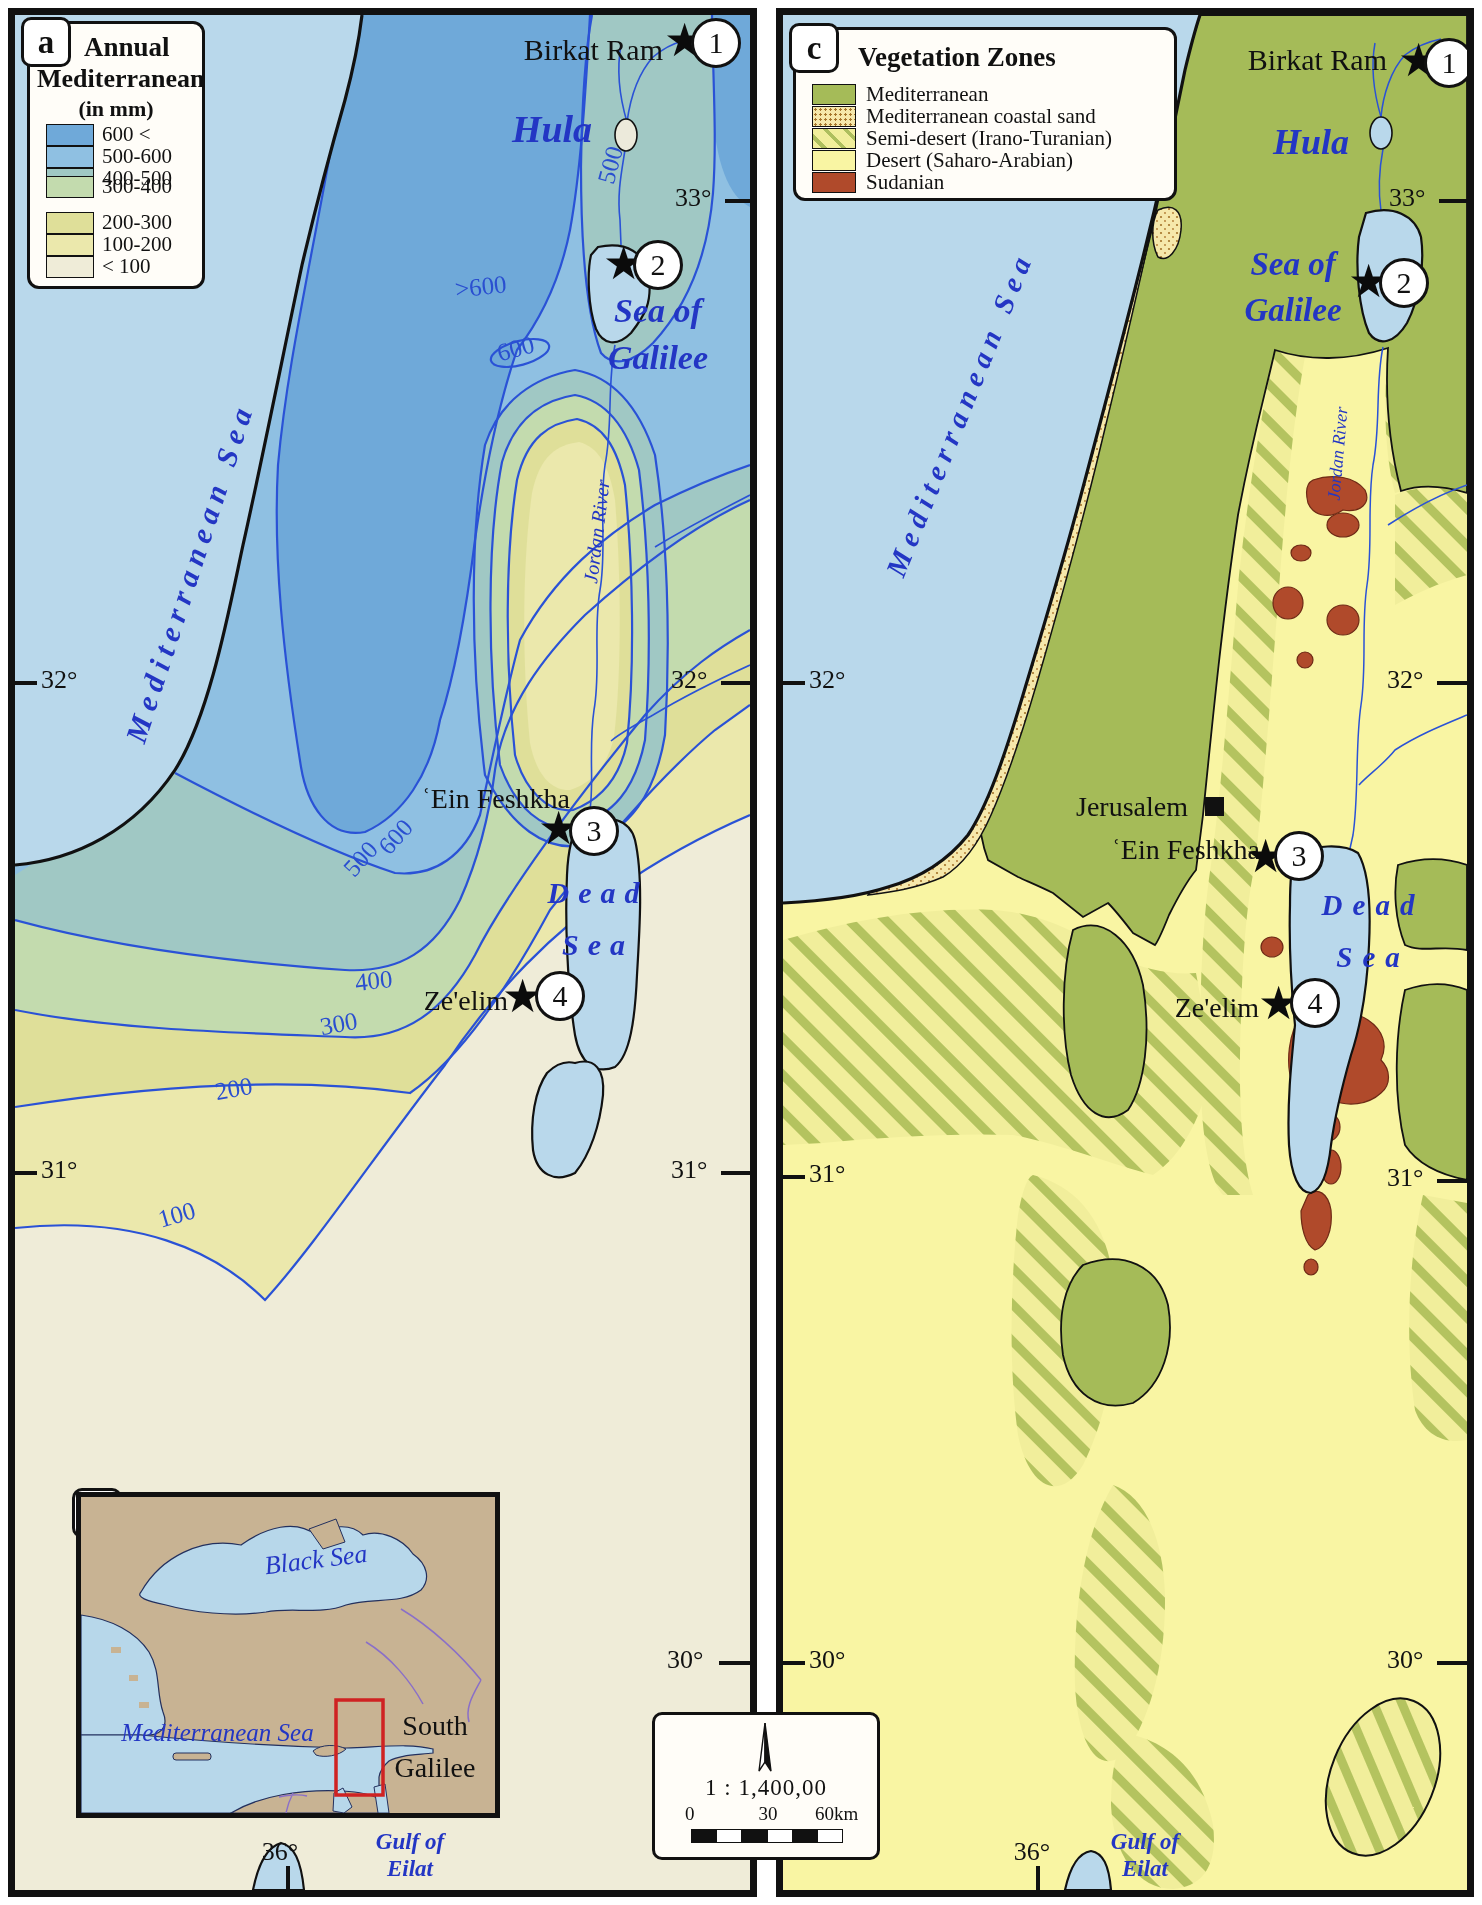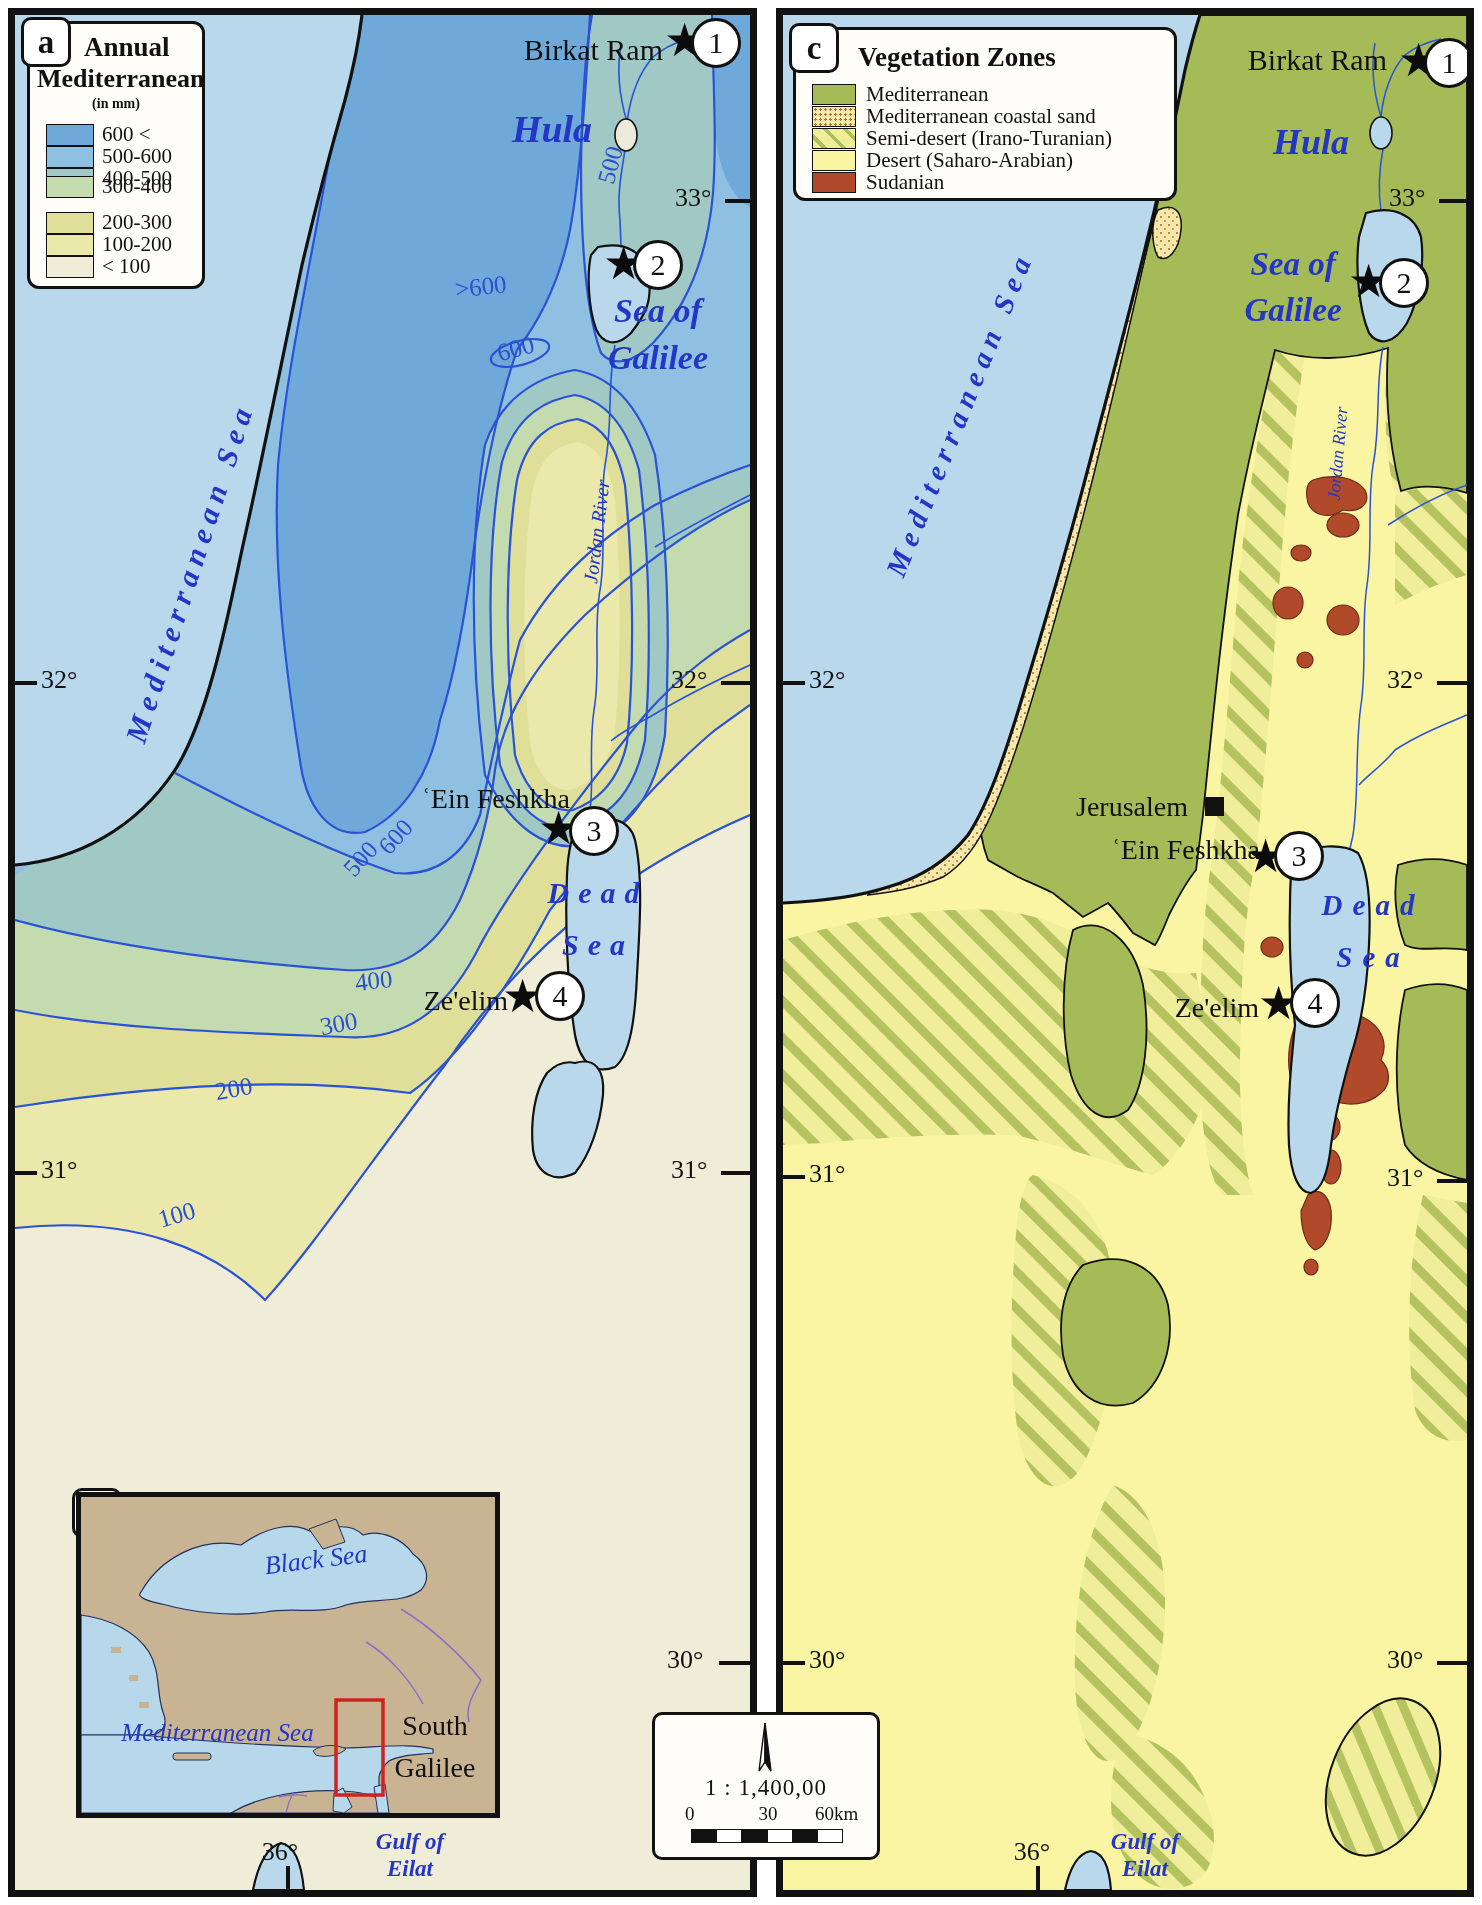--- a/index.html
+++ b/index.html
@@ -8,21 +8,21 @@
   .panel{position:absolute;border:7px solid #111;background:#fff;overflow:hidden;}
   #panel-a{left:8px;top:8px;width:735px;height:1875px;}
   #panel-c{left:776px;top:8px;width:684px;height:1875px;}
   .abs{position:absolute;}
   svg{display:block;}
   
   .legendbox{position:absolute;background:#fffdf8;border:3.5px solid #111;border-radius:12px;z-index:30;}
   .tab{position:absolute;width:44px;height:44px;background:#fff;border:3.5px solid #111;border-radius:10px;
        display:flex;align-items:center;justify-content:center;font-weight:bold;font-size:33px;z-index:40;}
   .leg-title{position:absolute;font-weight:bold;font-size:27px;white-space:nowrap;}
-  .leg-sub{position:absolute;font-weight:bold;font-size:14px;width:100%;text-align:center;}
+  .leg-sub{position:absolute;font-weight:bold;font-size:22px;width:100%;text-align:center;}
   .leg-row{position:absolute;height:22px;}
   .leg-sw{position:absolute;border:1.5px solid #111;}
   .leg-lab{position:absolute;font-size:21px;white-space:nowrap;line-height:21px;}
   .sw-dots{background-color:#f6e8ab;background-image:radial-gradient(#a5742a 1.1px, transparent 1.2px);background-size:5px 5px;}
   .sw-hatch{background:repeating-linear-gradient(45deg,#f1ee9b 0 6px,#aebf5e 6px 10px,#f1ee9b 10px 14px);}
   
   .site{position:absolute;font-size:28px;white-space:nowrap;z-index:20;}
   .site.right{text-align:right;}
   .star{position:absolute;font-size:46px;line-height:44px;color:#0b0b0b;z-index:21;}
   .circ{position:absolute;width:44px;height:44px;background:#fff;border:3.5px solid #111;border-radius:50%;

